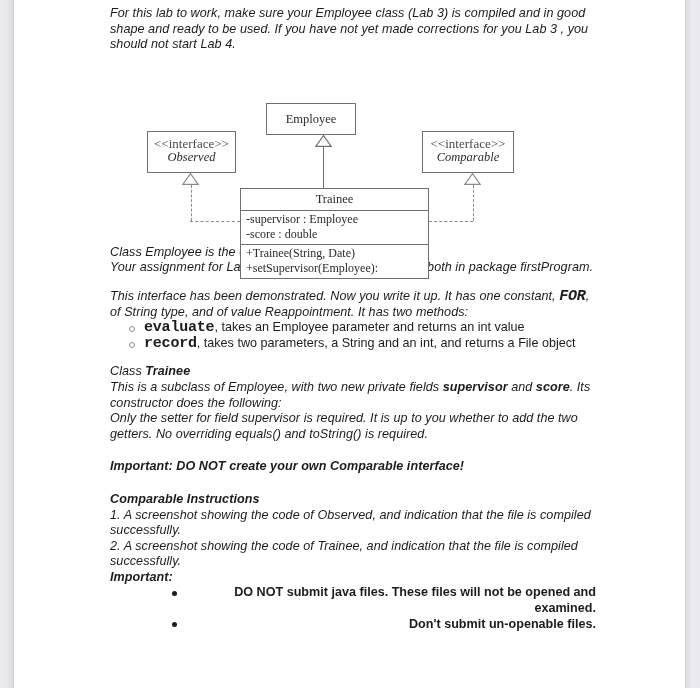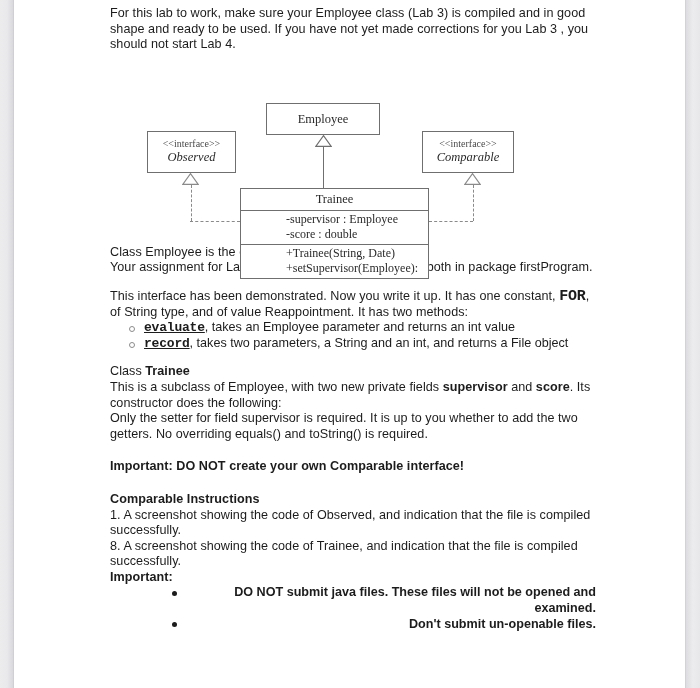--- a/index.html
+++ b/index.html
@@ -48,31 +48,31 @@
     left: 110px;
     top: 0;
     width: 486px;
   }
 
   p.para {
     margin: 0;
     font-size: 12.6px;
     line-height: 15.6px;
     letter-spacing: 0.05px;
+    font-style: italic;
   }
   .spacer-md { height: 13px; }
   .spacer-lg { height: 17px; }
 
   .bold { font-weight: bold; }
   .code {
     font-family: "Liberation Mono", "DejaVu Sans Mono", monospace;
     font-weight: bold;
-    font-size: 13px;
+    font-size: 15px;
     letter-spacing: -0.2px;
-    text-decoration: underline;
   }
   .const {
     font-family: "Liberation Mono", "DejaVu Sans Mono", monospace;
     font-weight: bold;
     font-size: 15px;
     font-variant: small-caps;
     letter-spacing: -0.2px;
   }
 
   ul.hollow-list {
@@ -139,39 +139,38 @@
     font-family: "Liberation Serif", serif;
     color: #2a2a2a;
   }
   .uml-title {
     text-align: center;
     font-size: 12.5px;
     line-height: 16px;
   }
   .uml-stereo {
     text-align: center;
-    font-size: 10px;
+    font-size: 13px;
     line-height: 12px;
     color: #4a4a4a;
   }
   .uml-iname {
     text-align: center;
     font-style: italic;
     font-size: 12.5px;
     line-height: 15px;
   }
   .uml-compartment {
     border-top: 1px solid #6f6f6f;
     padding: 1px 0 2px 5px;
   }
   .uml-attr {
     font-size: 12px;
     line-height: 15px;
     font-family: "Liberation Serif", serif;
-    margin-left: 40px;
   }
   .uml-line-v {
     position: absolute;
     width: 1px;
     background: #6f6f6f;
   }
   .uml-dash-v {
     position: absolute;
     width: 0;
     border-left: 1px dashed #8a8a8a;
@@ -193,21 +192,21 @@
 <div id="edge-right-rule"></div>
 
 <div id="page">
 
   <div style="height:6px"></div>
 
   <p class="para">For this lab to work, make sure your Employee class (Lab 3) is compiled and in good shape and ready to be used.  If you have not yet made corrections for you Lab 3 , you should not start Lab 4.</p>
 
   <div id="uml">
 
-    <div class="uml-box" style="left:156px; top:50px; width:114px; height:32px;">
+    <div class="uml-box" style="left:156px; top:50px; width:90px; height:32px;">
       <div class="uml-title" style="padding-top:7px;">Employee</div>
     </div>
 
     <div class="tri-wrap" style="left:205px; top:82px;">
       <svg width="17" height="12" viewBox="0 0 17 12">
         <polygon points="8.5,0.6 16.2,11.4 0.8,11.4" fill="#ffffff" stroke="#6f6f6f" stroke-width="1.1"></polygon>
       </svg>
     </div>
     <div class="uml-line-v" style="left:213px; top:93px; height:42px;"></div>
 
@@ -279,20 +278,20 @@
   <p class="para">Only the setter for field supervisor is required.  It is up to you whether to add the two getters.  No overriding equals() and toString() is required.</p>
 
   <div class="spacer-lg"></div>
 
   <p class="para bold">Important:  DO NOT create your own Comparable interface!</p>
 
   <div class="spacer-lg"></div>
 
   <p class="para bold">Comparable Instructions</p>
   <p class="para">1.  A screenshot showing the code of Observed, and indication that the file is compiled successfully.</p>
-  <p class="para">8.  A screenshot showing the code of Trainee, and indication that the file is compiled successfully.</p>
+  <p class="para">2.  A screenshot showing the code of Trainee, and indication that the file is compiled successfully.</p>
   <p class="para bold">Important:</p>
   <ul class="solid-list">
     <li>DO NOT submit java files.  These files will not be opened and examined.</li>
     <li>Don't submit un-openable files.</li>
   </ul>
 
 </div>
 
 </body></html>

